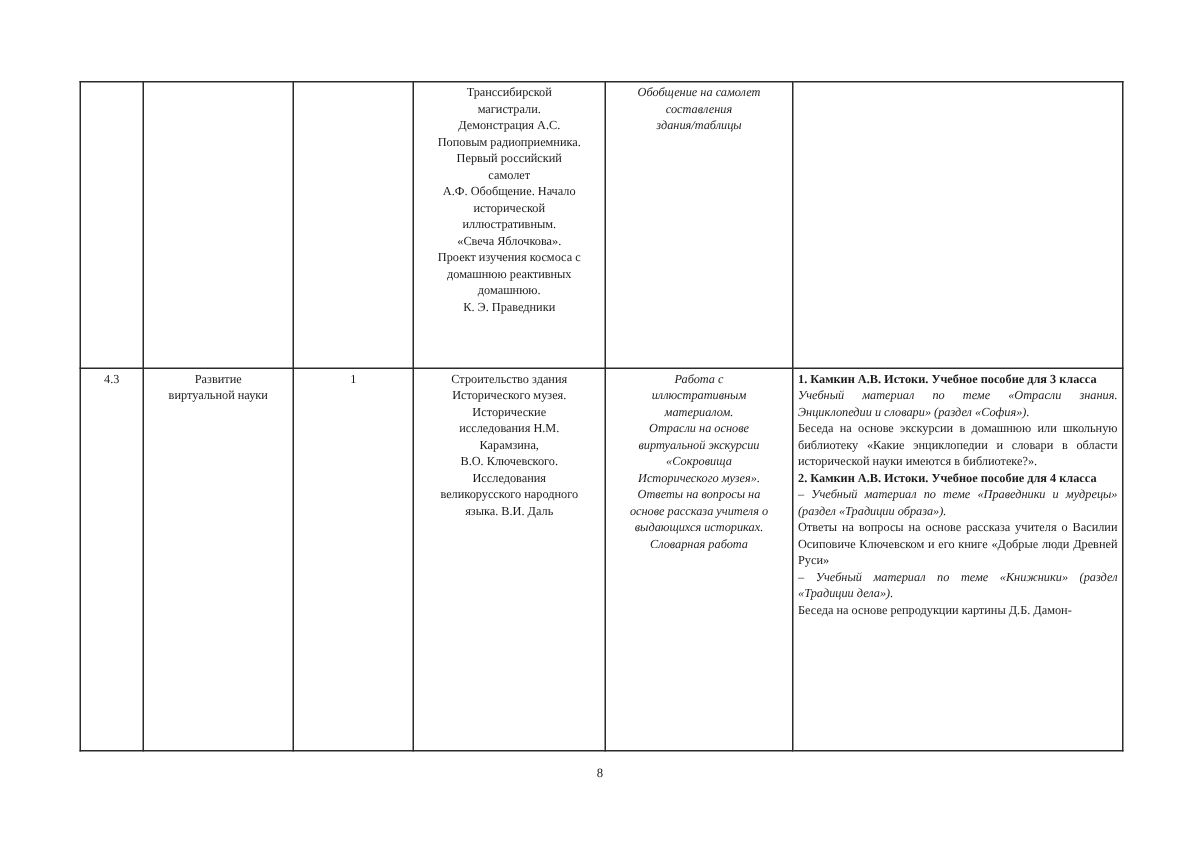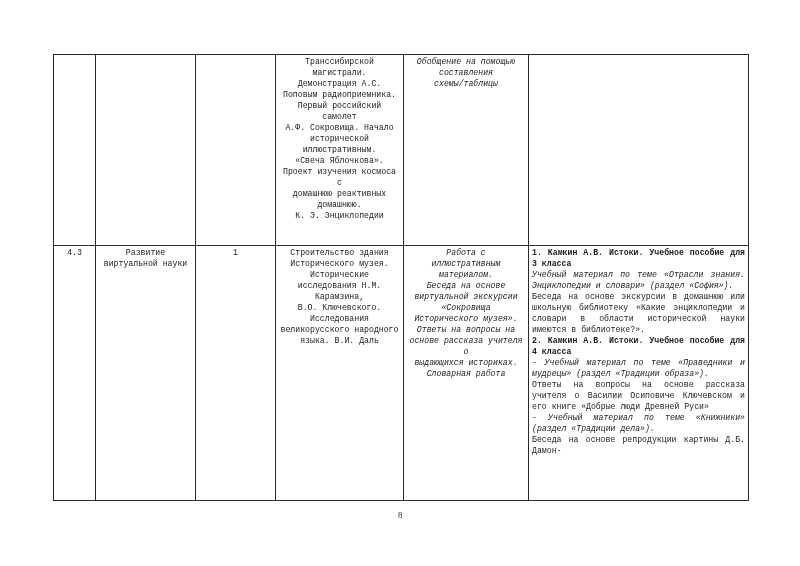--- a/index.html
+++ b/index.html
@@ -33,21 +33,20 @@
     border-collapse: collapse;
     table-layout: fixed;
   }
 
   table.doc-table td {
     border: 1px solid #2a2a2a;
     vertical-align: top;
     padding: 2px 3px 2px 3px;
     font-size: 8.2px;
     line-height: 1.34;
-    font-family: Liberation Mono, monospace;
   }
 
   
   col.c1 { width: 42px; }
   col.c2 { width: 100px; }
   col.c3 { width: 80px; }
   col.c4 { width: 128px; }
   col.c5 { width: 125px; }
   col.c6 { width: 220px; }
 
@@ -100,33 +99,33 @@
         <td class="cell-center">
           <div class="para"></div>
         </td>
         <td class="cell-center">
           <div class="para">Транссибирской</div>
           <div class="para">магистрали.</div>
           <div class="para">Демонстрация А.С.</div>
           <div class="para">Поповым радиоприемника.</div>
           <div class="para">Первый российский</div>
           <div class="para">самолет</div>
-          <div class="para">А.Ф. Сокровища. Начало</div>
+          <div class="para">А.Ф. Обобщение. Начало</div>
           <div class="para">исторической</div>
           <div class="para">иллюстративным.</div>
           <div class="para">«Свеча Яблочкова».</div>
           <div class="para">Проект изучения космоса с</div>
           <div class="para">домашнюю реактивных</div>
           <div class="para">домашнюю.</div>
-          <div class="para">К. Э. Энциклопедии</div>
+          <div class="para">К. Э. Праведники</div>
         </td>
         <td class="cell-center ital">
-          <div class="para">Обобщение на помощью</div>
+          <div class="para">Обобщение на самолет</div>
           <div class="para">составления</div>
-          <div class="para">схемы/таблицы</div>
+          <div class="para">здания/таблицы</div>
         </td>
         <td class="cell-just"></td>
       </tr>
 
       <tr class="row-main">
         <td class="cell-center">
           <div class="para">4.3</div>
         </td>
         <td class="cell-center">
           <div class="para">Развитие</div>
@@ -143,21 +142,21 @@
           <div class="para">Карамзина,</div>
           <div class="para">В.О. Ключевского.</div>
           <div class="para">Исследования</div>
           <div class="para">великорусского народного</div>
           <div class="para">языка. В.И. Даль</div>
         </td>
         <td class="cell-center ital">
           <div class="para">Работа с</div>
           <div class="para">иллюстративным</div>
           <div class="para">материалом.</div>
-          <div class="para">Беседа на основе</div>
+          <div class="para">Отрасли на основе</div>
           <div class="para">виртуальной экскурсии</div>
           <div class="para">«Сокровища</div>
           <div class="para">Исторического музея».</div>
           <div class="para">Ответы на вопросы на</div>
           <div class="para">основе рассказа учителя о</div>
           <div class="para">выдающихся историках.</div>
           <div class="para">Словарная работа</div>
         </td>
         <td class="cell-just">
           <div class="para bold">1. Камкин А.В. Истоки. Учебное пособие для 3 класса</div>

